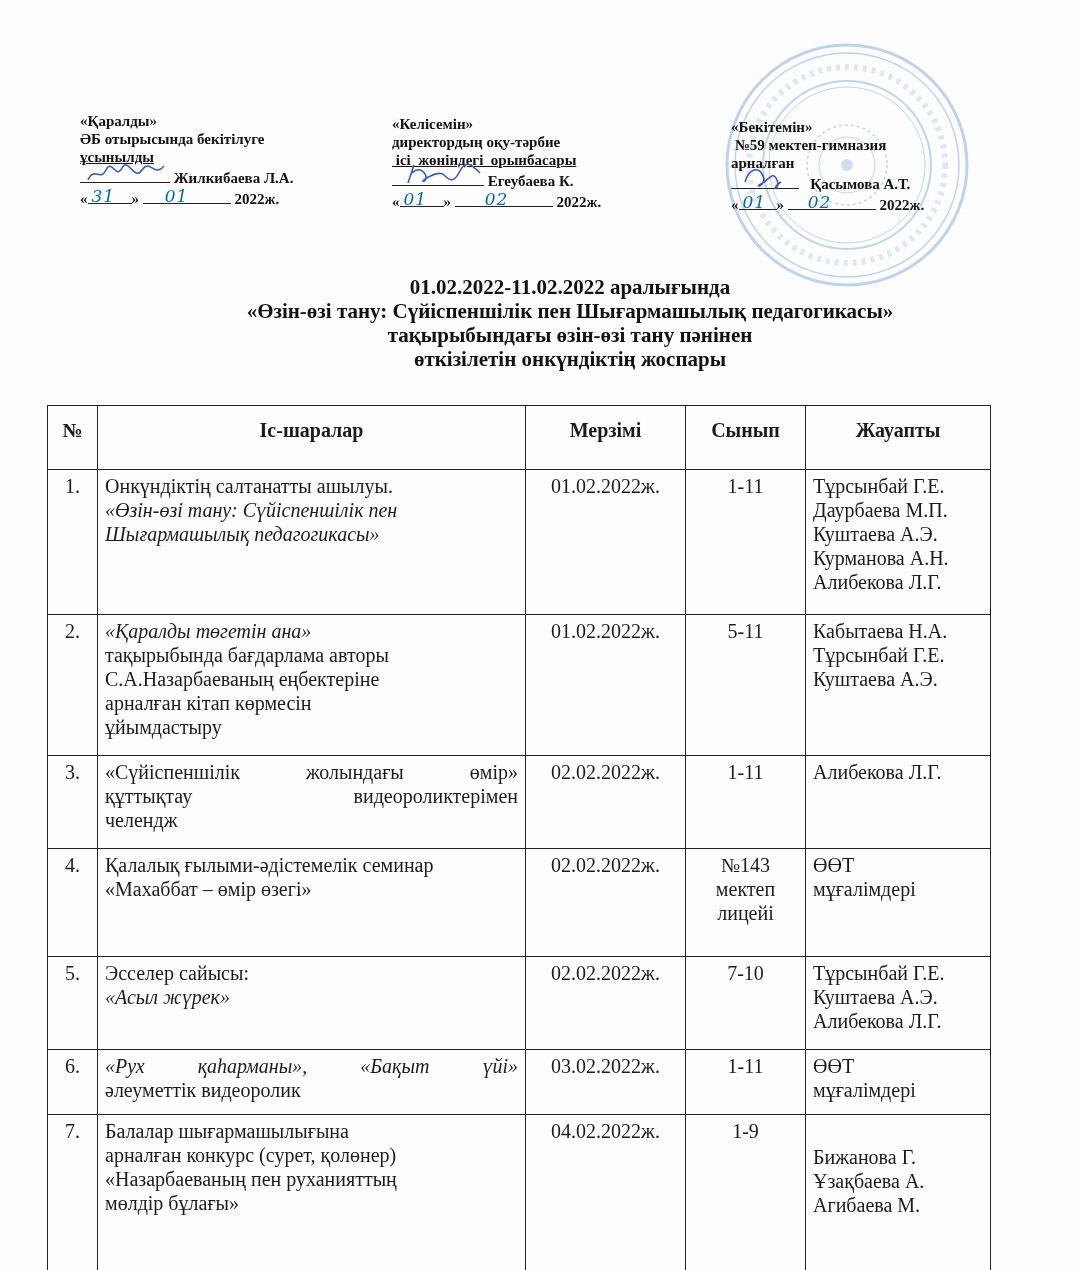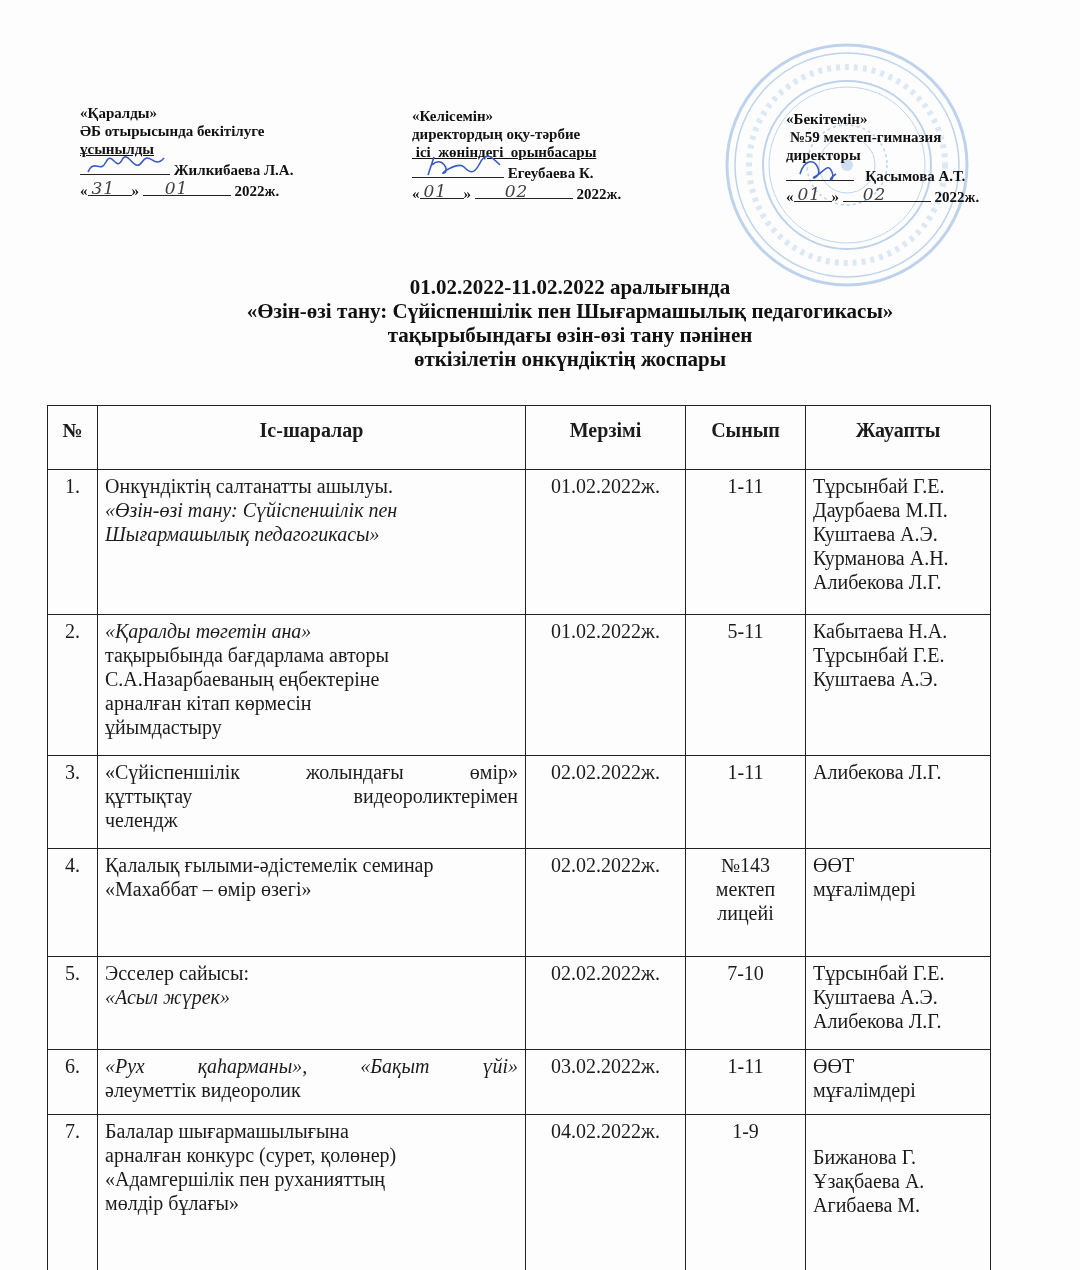--- a/index.html
+++ b/index.html
@@ -15,48 +15,49 @@
       font-family: "Liberation Serif", "DejaVu Serif", serif;
       color: #1a1a1a;
       background: #fdfdfd;
     }
     .approval {
       position: absolute;
       font-weight: bold;
       font-size: 15px;
       line-height: 18px;
       color: #111;
+      margin-top: 8px;
     }
     .approval .line { display: block; white-space: nowrap; }
     .approval .sig-line {
       display: inline-block;
       border-bottom: 1px solid #222;
       position: relative;
       vertical-align: baseline;
       height: 16px;
     }
     .approval .handwrite {
       position: absolute;
       left: 4px;
       bottom: -2px;
       font-family: "DejaVu Serif", serif;
       font-style: italic;
       font-weight: normal;
-      color: #404040;
+      color: #0369a1;
       font-size: 17px;
       letter-spacing: 1px;
     }
     .approval .scribble {
       position: absolute;
       left: 2px;
       bottom: -4px;
     }
     #approval-1 { left: 80px; top: 104px; }
-    #approval-2 { left: 412px; top: 107px; }
-    #approval-3 { left: 786px; top: 110px; }
+    #approval-2 { left: 392px; top: 107px; }
+    #approval-3 { left: 731px; top: 110px; }
 
     .stamp {
       position: absolute;
       left: 722px;
       top: 40px;
       width: 250px;
       height: 250px;
       pointer-events: none;
     }
 
@@ -168,21 +169,21 @@
         </svg>
     </span>
     <span>Егеубаева К.</span>
   </span>
   <span class="line">«<span class="sig-line" style="width: 44px;"><span class="handwrite">01</span></span>» <span class="sig-line" style="width: 98px;"><span class="handwrite" style="left: 30px;">02</span></span>  <span>2022ж.</span></span>
 </div>
 
 <div class="approval" id="approval-3">
   <span class="line">«Бекітемін»</span>
   <span class="line" style="white-space: pre;"> №59 мектеп-гимназия</span>
-  <span class="line">директоры</span>
+  <span class="line">арналған</span>
   <span class="line">
     <span class="sig-line" style="width: 68px;">
       <svg class="scribble" width="68" height="30">
           <path d="M12 20 C16 6, 26 4, 30 14 S20 26, 28 22 S40 8, 44 18 S36 28, 48 20" stroke="#3a5bbf" stroke-width="1.6" fill="none"></path>
         </svg>
     </span>
     &nbsp;&nbsp;<span>Қасымова  А.Т.</span>
   </span>
   <span class="line">«<span class="sig-line" style="width: 38px;"><span class="handwrite">01</span></span>»  <span class="sig-line" style="width: 88px;"><span class="handwrite" style="left: 20px;">02</span></span>  <span>2022ж.</span></span>
 </div>
@@ -311,21 +312,21 @@
         <td class="resp">
           <span class="resp-line">ӨӨТ</span>
           <span class="resp-line">мұғалімдері</span>
         </td>
       </tr>
       <tr class="r7">
         <td class="num">7.</td>
         <td class="act">
           <span class="act-line">Балалар  шығармашылығына</span>
           <span class="act-line">арналған  конкурс (сурет, қолөнер)</span>
-          <span class="act-line">«Адамгершілік  пен руханияттың</span>
+          <span class="act-line">«Назарбаеваның  пен руханияттың</span>
           <span class="act-line">мөлдір  бұлағы»</span>
         </td>
         <td class="date middle">04.02.2022ж.</td>
         <td class="cls middle">
           <span class="cls-line">1-9</span>
         </td>
         <td class="resp" style="padding-top: 30px;">
           <span class="resp-line">Бижанова Г.</span>
           <span class="resp-line">Ұзақбаева  А.</span>
           <span class="resp-line">Агибаева М.</span>

